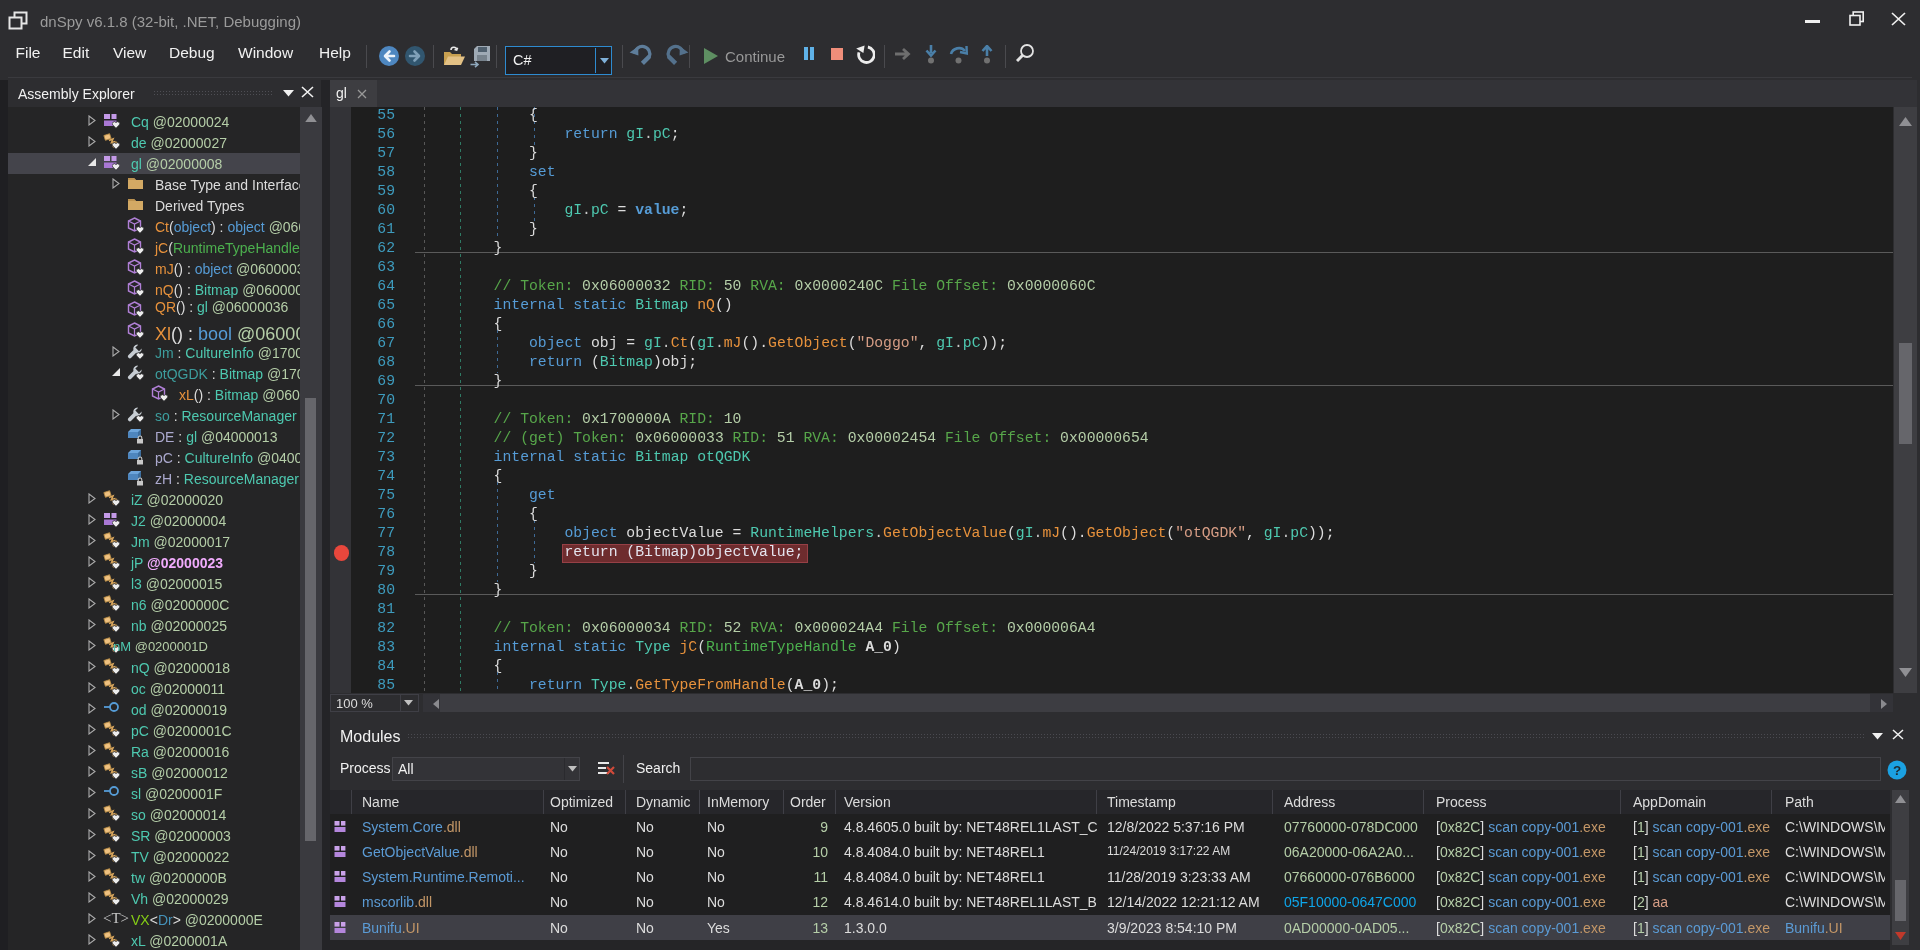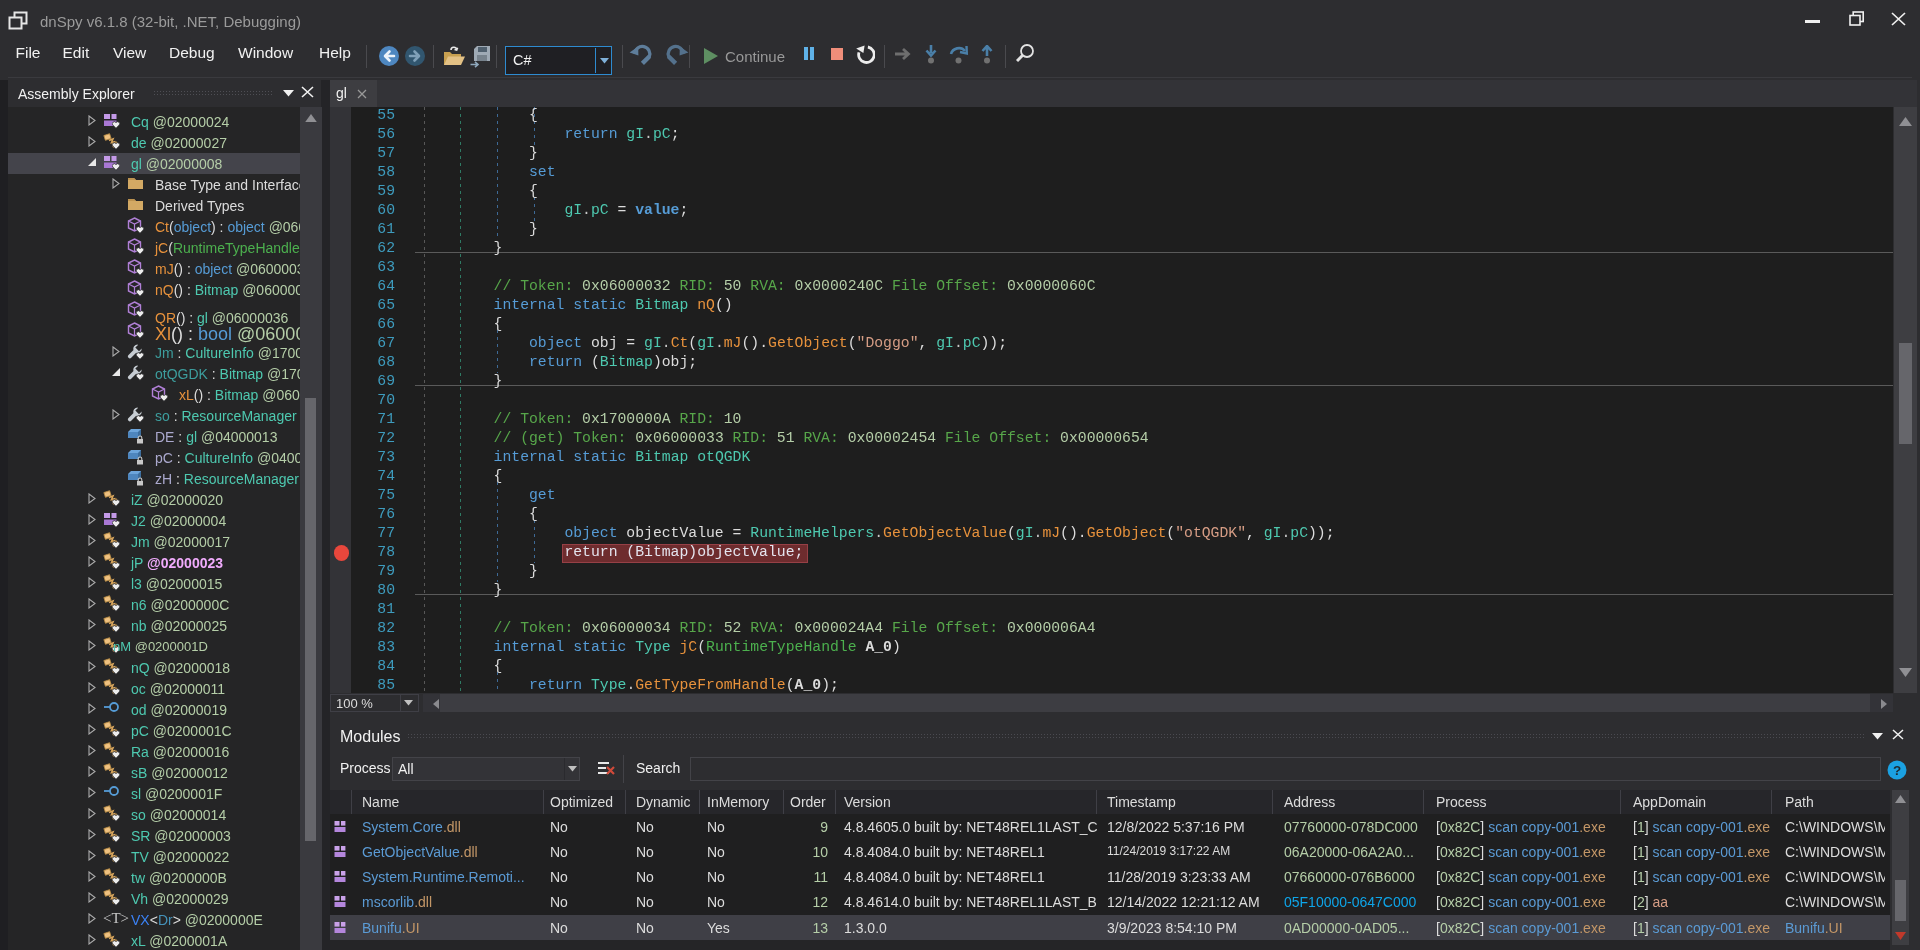--- a/index.html
+++ b/index.html
@@ -202,21 +202,21 @@
       <path d="M4.5 8.2 L0.8 4.4 A2.1 2.1 0 0 1 4.5 1.8 A2.1 2.1 0 0 1 8.2 4.4 Z" fill="#EDEDED" stroke="#2A2A2C" stroke-width="0.9"></path>
     </svg>
 <div class="abs" style="left:147px;top:174.5px;font-size:14px;white-space:nowrap"><span style="color:#E8923C;">nQ</span><span style="color:#DCDCDC;">() : </span><span style="color:#4EC9B0;">Bitmap</span><span style="color:#DCDCDC;"> </span><span style="color:#B5CEA8;">@06000032</span></div>
 <svg class="abs" style="left:119px;top:194px" width="15" height="16" viewBox="0 0 15 16">
       <path d="M7.5 1 L13.5 4 L13.5 11 L7.5 14 L1.5 11 L1.5 4 Z" fill="none" stroke="#B180D7" stroke-width="1.4"></path>
       <path d="M1.5 4 L7.5 7 L13.5 4 M7.5 7 L7.5 14" fill="none" stroke="#B180D7" stroke-width="1.2"></path>
     </svg>
 <svg class="abs" style="left:128px;top:203px" width="8" height="8" viewBox="0 0 9 9">
       <path d="M4.5 8.2 L0.8 4.4 A2.1 2.1 0 0 1 4.5 1.8 A2.1 2.1 0 0 1 8.2 4.4 Z" fill="#EDEDED" stroke="#2A2A2C" stroke-width="0.9"></path>
     </svg>
-<div class="abs" style="left:147px;top:203px;font-size:14px;white-space:nowrap"><span style="color:#E8923C;">QR</span><span style="color:#DCDCDC;">() : </span><span style="color:#4EC9B0;">gl</span><span style="color:#DCDCDC;"> </span><span style="color:#B5CEA8;">@06000036</span></div>
+<div class="abs" style="left:147px;top:192px;font-size:14px;white-space:nowrap"><span style="color:#E8923C;">QR</span><span style="color:#DCDCDC;">() : </span><span style="color:#4EC9B0;">gl</span><span style="color:#DCDCDC;"> </span><span style="color:#B5CEA8;">@06000036</span></div>
 <svg class="abs" style="left:119px;top:215px" width="15" height="16" viewBox="0 0 15 16">
       <path d="M7.5 1 L13.5 4 L13.5 11 L7.5 14 L1.5 11 L1.5 4 Z" fill="none" stroke="#B180D7" stroke-width="1.4"></path>
       <path d="M1.5 4 L7.5 7 L13.5 4 M7.5 7 L7.5 14" fill="none" stroke="#B180D7" stroke-width="1.2"></path>
     </svg>
 <svg class="abs" style="left:128px;top:224px" width="8" height="8" viewBox="0 0 9 9">
       <path d="M4.5 8.2 L0.8 4.4 A2.1 2.1 0 0 1 4.5 1.8 A2.1 2.1 0 0 1 8.2 4.4 Z" fill="#EDEDED" stroke="#2A2A2C" stroke-width="0.9"></path>
     </svg>
 <div class="abs" style="left:147px;top:216.5px;font-size:18px;white-space:nowrap"><span style="color:#E8923C;">Xl</span><span style="color:#DCDCDC;">() : </span><span style="color:#569CD6;">bool</span><span style="color:#DCDCDC;"> </span><span style="color:#B5CEA8;">@06000035</span></div>
 <svg class="abs" style="left:104px;top:239px" width="8" height="11" viewBox="0 0 8 11">
       <path d="M1 1 L7 5.5 L1 10 Z" fill="none" stroke="#ABABAB" stroke-width="1.1"></path>
@@ -515,21 +515,21 @@
       <rect x="9.5" y="9.5" width="5" height="4.2" transform="rotate(-15 12 11.5)" fill="#EFC180" stroke="#B98C45" stroke-width="0.8"></rect>
     </svg>
 <svg class="abs" style="left:104px;top:791px" width="8" height="8" viewBox="0 0 9 9">
       <path d="M4.5 8.2 L0.8 4.4 A2.1 2.1 0 0 1 4.5 1.8 A2.1 2.1 0 0 1 8.2 4.4 Z" fill="#EDEDED" stroke="#2A2A2C" stroke-width="0.9"></path>
     </svg>
 <div class="abs" style="left:123px;top:783.5px;font-size:14px;white-space:nowrap"><span style="color:#4EC9B0;">Vh</span><span style="color:#DCDCDC;"> </span><span style="color:#B5CEA8;">@02000029</span></div>
 <svg class="abs" style="left:80px;top:806px" width="8" height="11" viewBox="0 0 8 11">
       <path d="M1 1 L7 5.5 L1 10 Z" fill="none" stroke="#ABABAB" stroke-width="1.1"></path>
     </svg>
 <div class="abs" style="left:95px;top:803px;font-family:&quot;Liberation Serif&quot;,serif;font-size:15px;color:#C8C8C8">&lt;T&gt;</div>
-<div class="abs" style="left:123px;top:804.5px;font-size:14px;white-space:nowrap"><span style="color:#3b82f6;margin-top:20px;">VX</span><span style="color:#DCDCDC;">&lt;</span><span style="color:#4591B8;">Dr</span><span style="color:#DCDCDC;">&gt; </span><span style="color:#B5CEA8;">@0200000E</span></div>
+<div class="abs" style="left:123px;top:804.5px;font-size:14px;white-space:nowrap"><span style="color:#84cc16;margin-top:20px;">VX</span><span style="color:#DCDCDC;">&lt;</span><span style="color:#4591B8;">Dr</span><span style="color:#DCDCDC;">&gt; </span><span style="color:#B5CEA8;">@0200000E</span></div>
 <svg class="abs" style="left:80px;top:827px" width="8" height="11" viewBox="0 0 8 11">
       <path d="M1 1 L7 5.5 L1 10 Z" fill="none" stroke="#ABABAB" stroke-width="1.1"></path>
     </svg>
 <svg class="abs" style="left:95px;top:824px" width="17" height="17" viewBox="0 0 17 17">
       <rect x="1.5" y="1.5" width="6" height="5" transform="rotate(-18 4.5 4)" fill="#EFC180" stroke="#B98C45" stroke-width="0.8"></rect>
       <path d="M6 7.5 L10 6 L8.5 9.5 L12.5 8.5" stroke="#D7A55C" stroke-width="1.6" fill="none"></path>
       <rect x="9.5" y="9.5" width="5" height="4.2" transform="rotate(-15 12 11.5)" fill="#EFC180" stroke="#B98C45" stroke-width="0.8"></rect>
     </svg>
 <svg class="abs" style="left:104px;top:833px" width="8" height="8" viewBox="0 0 9 9">
       <path d="M4.5 8.2 L0.8 4.4 A2.1 2.1 0 0 1 4.5 1.8 A2.1 2.1 0 0 1 8.2 4.4 Z" fill="#EDEDED" stroke="#2A2A2C" stroke-width="0.9"></path>

